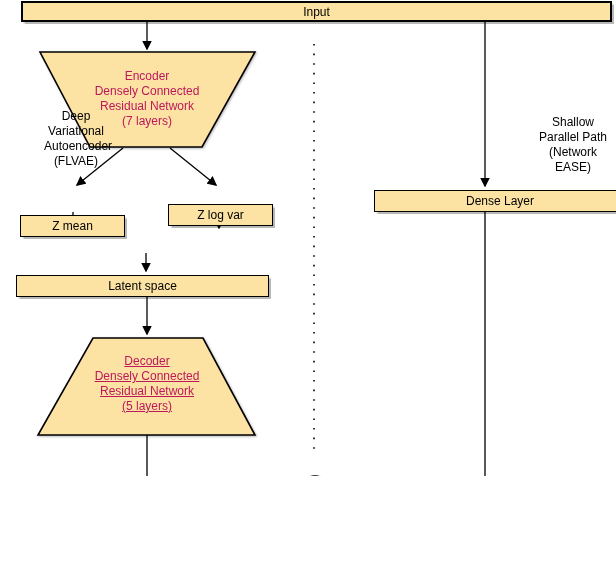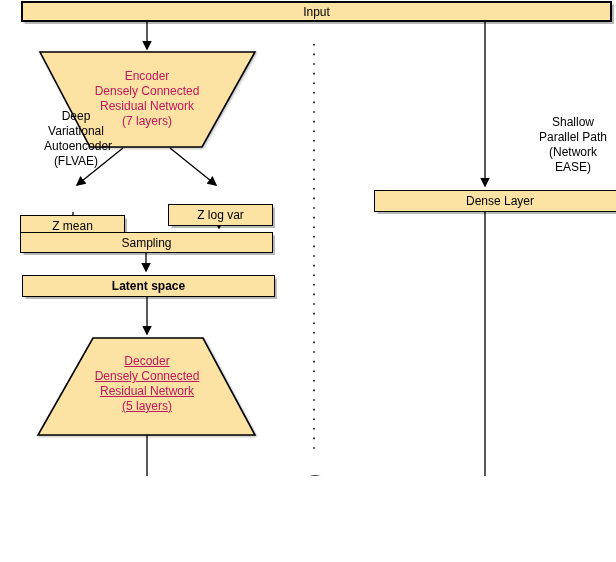--- a/index.html
+++ b/index.html
@@ -105,23 +105,22 @@
   </svg>
 
   <div class="node thick" style="left:21px; top:1px; width:591px; height:21px;">Input</div>
 
   <div class="node" style="left:20px; top:190px; width:105px; height:22px;margin-top:25px;">Z mean</div>
 
   <div class="node" style="left:168px; top:204px; width:105px; height:22px;">Z log var</div>
 
   <div class="node" style="left:358px; top:190px; width:252px; height:22px;margin-left:16px;">Dense Layer</div>
 
-  <div class="node" style="left:20px; top:232px; width:253px; height:21px;">Sampling</div>
 
-  <div class="node" style="left:22px; top:275px; width:253px; height:22px;font-weight:bold;">Latent space</div>
+  <div class="node" style="left:16px; top:275px; width:253px; height:22px;">Latent space</div>
 
 
   <div class="shape-label" style="left:67px; top:69px; width:160px;">Encoder
 Densely Connected
 Residual Network
 (7 layers)</div>
 
   <div class="shape-label" style="left:67px; top:354px; width:160px;text-decoration:underline;">Decoder
 Densely Connected
 Residual Network

